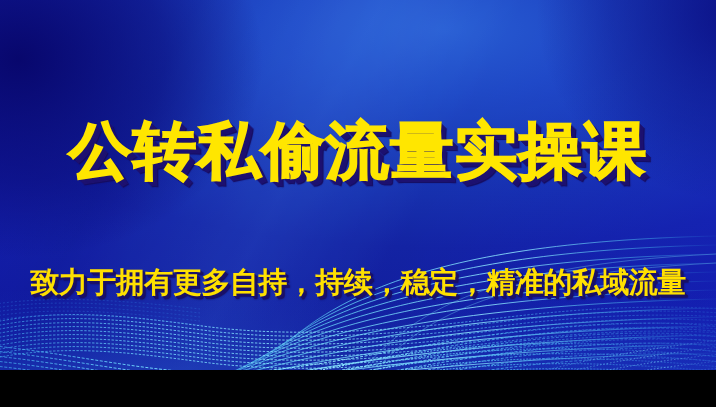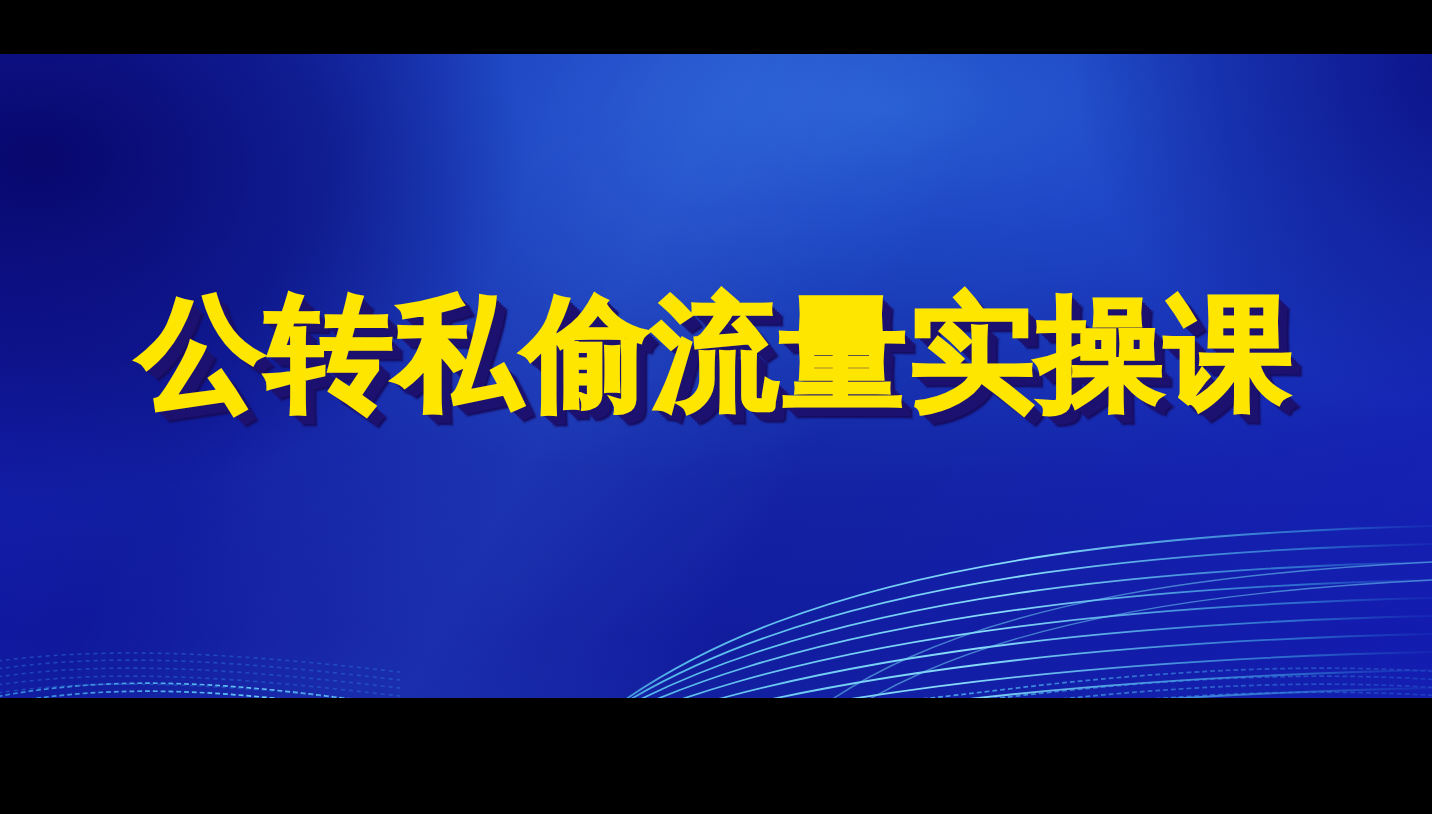--- a/index.html
+++ b/index.html
@@ -3,25 +3,24 @@
 <meta charset="utf-8">
 <style>
   html, body {
     margin: 0;
     padding: 0;
     background: #000;
   }
   #poster {
     position: relative;
     width: 716px;
-    height: 322px;
+    height: 370px;
     overflow: hidden;
     font-family: "Liberation Sans", "DejaVu Sans", sans-serif;
     background: #4c1d95;
-    margin-top: 27px;
   }
 
   
   .bg-base {
     position: absolute;
     inset: 0;
     background:
       radial-gradient(120% 95% at 62% 8%,  #2558cf 0%, #1c45c2 18%, #1532ae 38%, #101e9c 62%, #0d1493 100%),
       linear-gradient(128deg, #120f96 0%, #131aa2 30%, #1a3cba 55%, #132aa8 78%, #101b9c 100%);
   }
@@ -231,15 +230,16 @@
 
       <g fill="none" stroke="#6fd0f5" stroke-opacity="0.55" stroke-width="0.7">
         <path d="M 336,407 C 392,318 470,266 716,254"></path>
         <path d="M 348,407 C 400,326 476,275 716,263"></path>
       </g>
     </svg>
   </div>
 
   <div class="text-stack">
     <div class="main-title">公转私偷流量实操课</div>
+    <div class="sub-title">致力于拥有更多自持，持续，稳定，精准的私域流量</div>
   </div>
 
 </div>
 
 </body></html>

